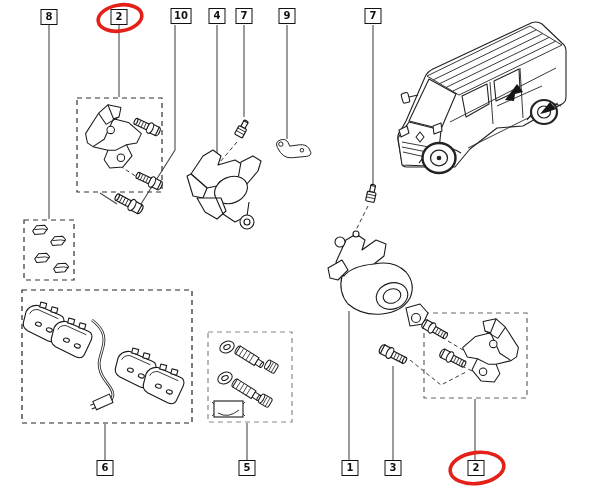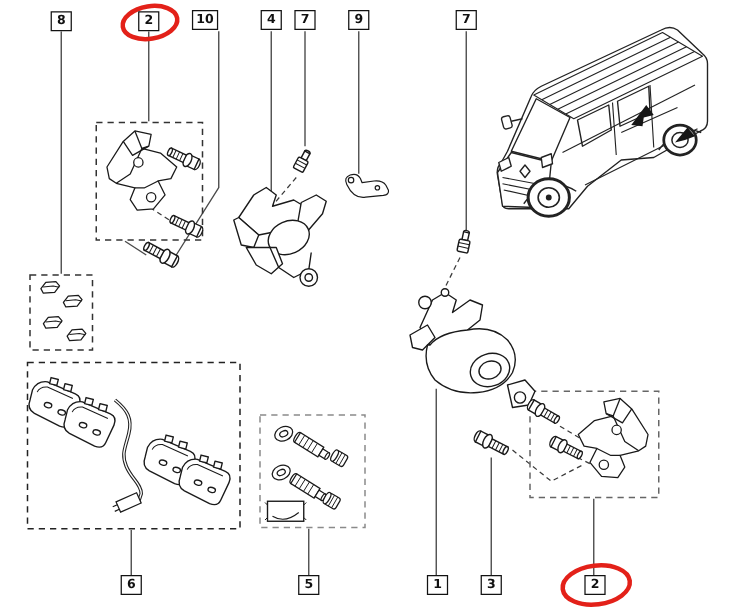--- a/index.html
+++ b/index.html
@@ -226,21 +226,21 @@
     <path d="M505,100 L517,84 L523,92 L515,94 L514,101 Z" fill="#161616" stroke="none"></path>
     <path d="M540,114 L550,102 L556,109 L548,112 Z" fill="#161616" stroke="none"></path>
   </g>
 
   <ellipse cx="120" cy="18" rx="22" ry="13" transform="rotate(-9 120 18)" fill="none" stroke="#e32119" stroke-width="3.6"></ellipse>
   <ellipse cx="477" cy="468" rx="27" ry="15.5" transform="rotate(-7 477 468)" fill="none" stroke="#e32119" stroke-width="3.6"></ellipse>
 </svg>
 
 <div class="callout" style="left:49px;top:17px">8</div>
 <div class="callout" style="left:119px;top:17px">2</div>
-<div class="callout" style="left:164px;top:16px">10</div>
+<div class="callout" style="left:181px;top:16px">10</div>
 <div class="callout" style="left:217px;top:16px">4</div>
 <div class="callout" style="left:244px;top:16px">7</div>
 <div class="callout" style="left:287px;top:16px">9</div>
 <div class="callout" style="left:373px;top:16px">7</div>
 <div class="callout" style="left:105px;top:468px">6</div>
 <div class="callout" style="left:247px;top:468px">5</div>
 <div class="callout" style="left:350px;top:468px">1</div>
 <div class="callout" style="left:393px;top:468px">3</div>
 <div class="callout" style="left:476px;top:468px">2</div>
 

